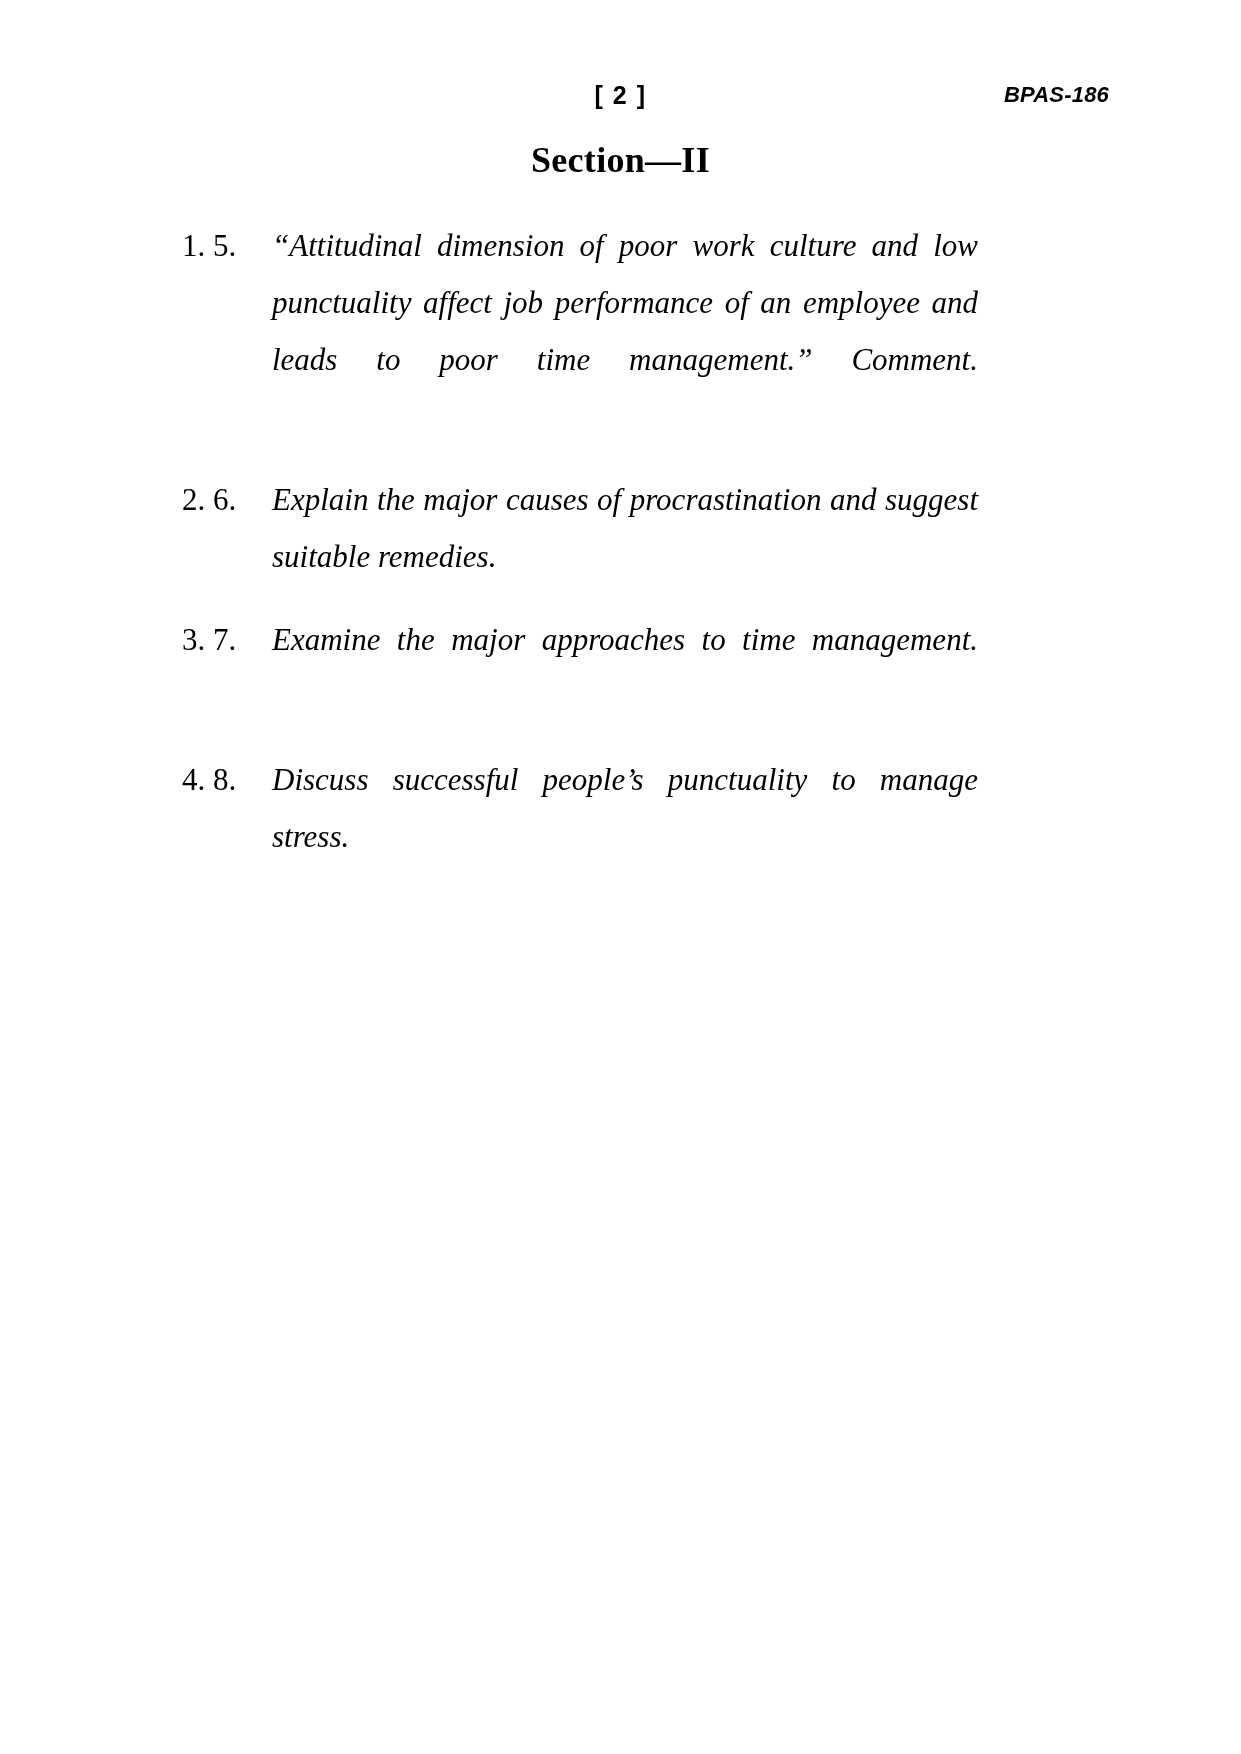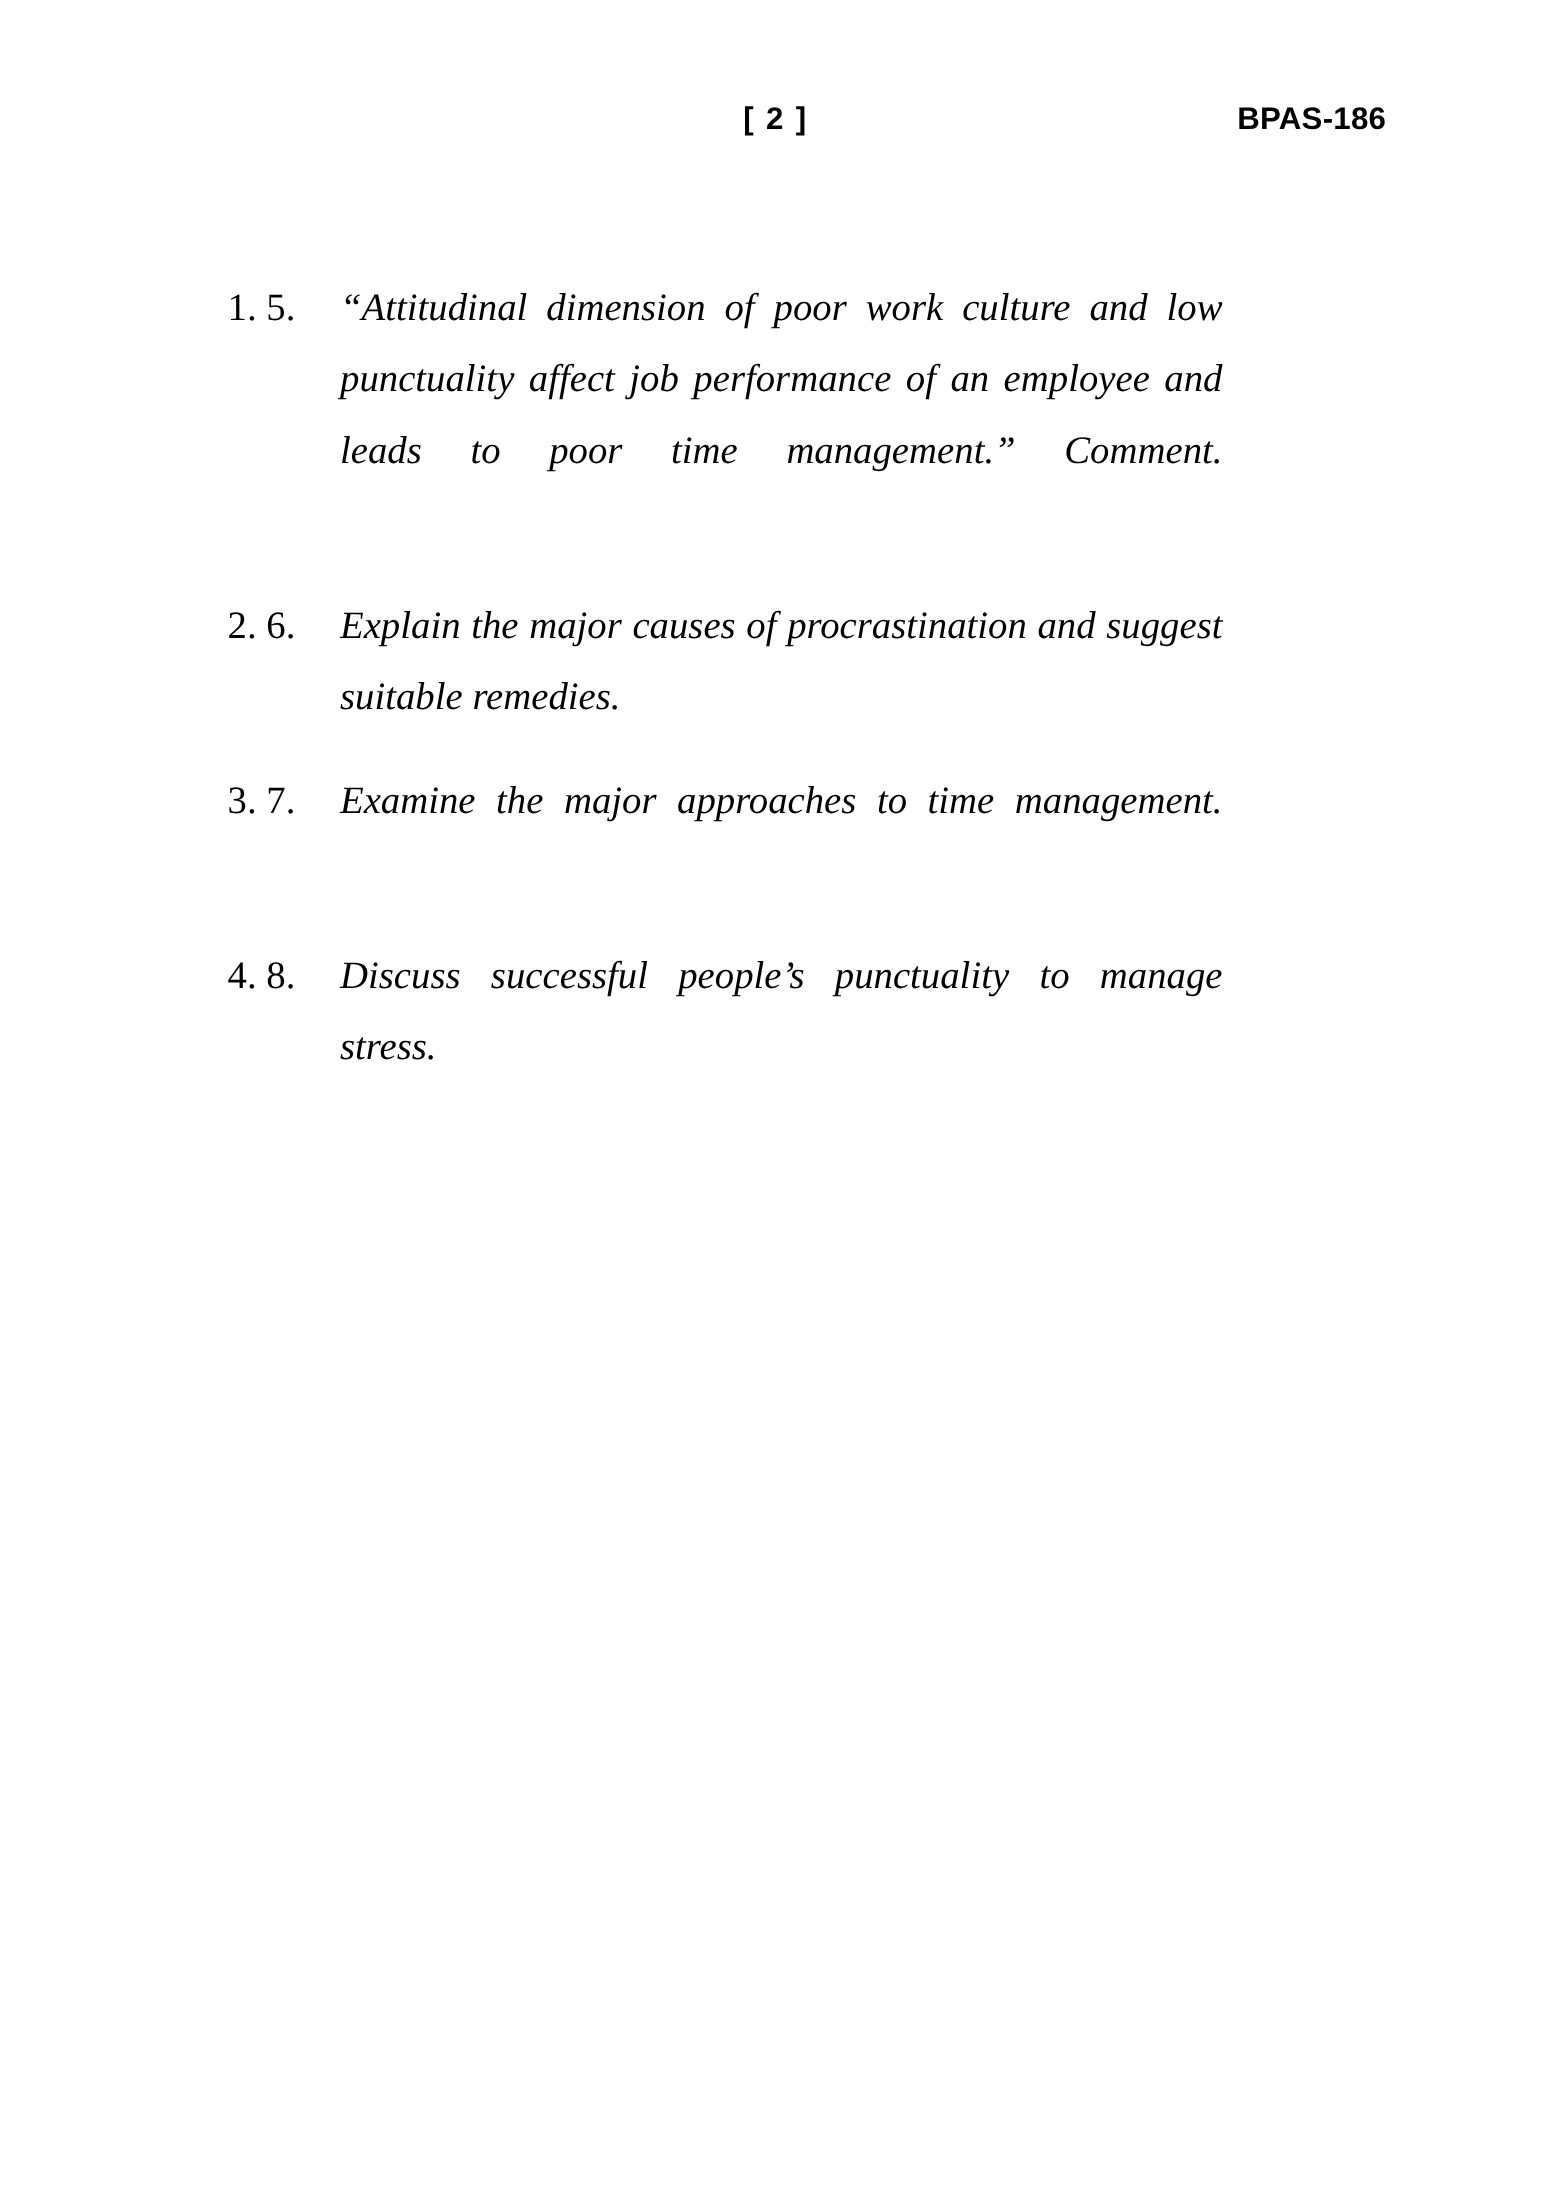--- a/index.html
+++ b/index.html
@@ -44,24 +44,25 @@
     font-size: 25px;
     letter-spacing: 1.5px;
     line-height: 34px;
   }
   .paper-code {
     position: absolute;
     right: 132px;
     top: 0;
     font-family: "Liberation Sans", "DejaVu Sans", sans-serif;
     font-weight: bold;
-    font-size: 25px;
+    font-size: 22px;
     line-height: 34px;
     letter-spacing: 0.2px;
     white-space: nowrap;
+    font-style: italic;
   }
 
   
   .section-heading {
     position: absolute;
     left: 0;
     top: 138px;
     width: 1241px;
     text-align: center;
     font-family: "Liberation Serif", "DejaVu Serif", serif;
@@ -118,20 +119,21 @@
 </head>
 <body>
 
 <div class="page">
 
   <div class="page-header">
     <div class="page-number">[ 2 ]</div>
     <div class="paper-code">BPAS-186</div>
   </div>
 
+  <div class="section-heading">Section—II</div>
 
   <ol class="question-list">
 
     <li class="question-item justify-all">
       <span class="q-num">5.</span>
       <span class="q-text">“Attitudinal dimension of poor work culture and low punctuality affect job performance of an employee and leads to poor time management.” Comment.</span>
     </li>
 
     <li class="question-item">
       <span class="q-num">6.</span>

